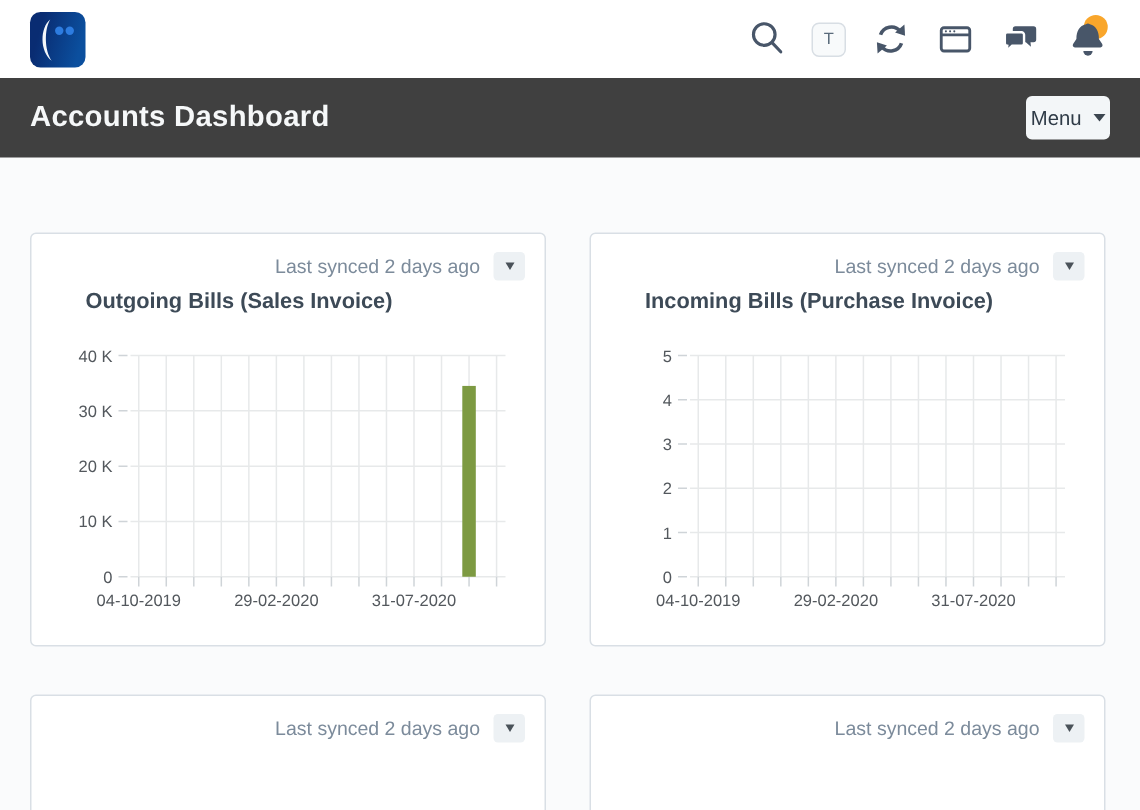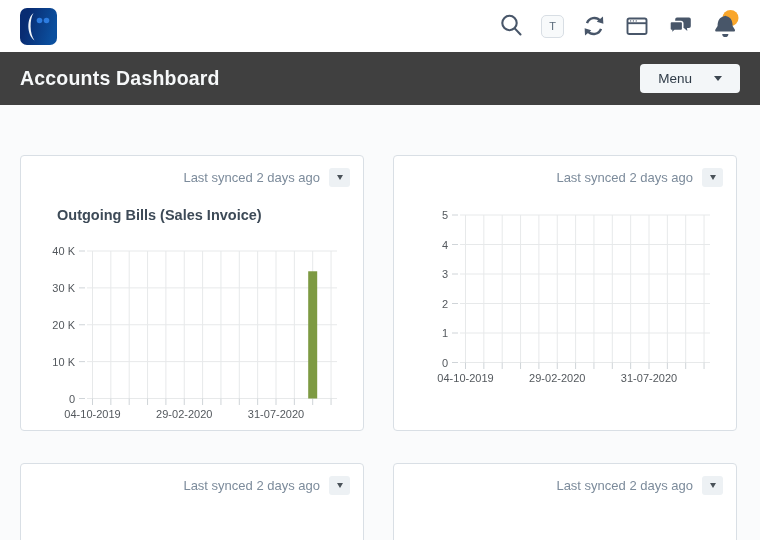--- a/index.html
+++ b/index.html
@@ -28,23 +28,23 @@
 
   
   .page-head {
     height:53px; background:#404040;
     display:flex; align-items:center; justify-content:space-between;
     padding:0 20px;
   }
   .page-title { color:#f6f8f9; font-size:19.5px; font-weight:bold; letter-spacing:.2px; }
   .menu-btn {
     background:#f3f6f8; border:none; border-radius:4px;
-    padding:7px 18px; font-size:13.5px; color:#2f3b47;
+    padding:7px 3px; font-size:13.5px; color:#2f3b47;
     font-family:"Liberation Sans", sans-serif;
-    display:flex; align-items:center; gap:22px; cursor:pointer;
+    display:flex; align-items:center; gap:8px; cursor:pointer;
   }
   .caret {
     width:0; height:0; display:inline-block;
     border-left:4px solid transparent; border-right:4px solid transparent;
     border-top:5px solid #3c4650;
   }
 
   
   .content { padding:50px 20px 0 20px; }
   .cards-row { display:flex; gap:29px; }
@@ -57,21 +57,21 @@
   .card-top {
     display:flex; justify-content:flex-end; align-items:center;
     gap:9px; padding:11px 13px 0 0; height:31px;
   }
   .sync-label { font-size:13px; color:#7c8b9b; }
   .card-menu-btn {
     width:21px; height:19px; background:#edf1f4; border:none; border-radius:3px;
     display:flex; align-items:center; justify-content:center; cursor:pointer;
   }
   .card-menu-btn .caret { border-top-color:#4a5259; border-left-width:3.5px; border-right-width:3.5px; }
-  .chart-title { margin:20px 0 0 36px; font-size:14.5px; font-weight:bold; color:#3d4a57; }
+  .chart-title { margin:6px 0 0 36px; font-size:14.5px; font-weight:bold; color:#3d4a57; }
   svg.chart { display:block; margin-top:18px; }
 </style>
 </head>
 <body>
 
 <div class="navbar">
   <a class="logo">
     <svg width="37" height="37" viewBox="0 0 37 37">
       <path d="M13.5 5 C 6.5 10.5, 6.5 26.5, 14.5 32.5 C 9.5 25.5, 9.5 11.5, 13.5 5 Z" fill="#f4f7fb"></path>
       <circle cx="19.5" cy="12.5" r="2.8" fill="#2d7ce0"></circle>
@@ -189,20 +189,21 @@
         </svg>
     </div>
 
     <div class="card">
       <div class="card-top">
         <span class="sync-label">Last synced 2 days ago</span>
         <button class="card-menu-btn">
           <span class="caret"></span>
         </button>
       </div>
+      <div class="chart-title">Incoming Bills (Purchase Invoice)</div>
       <svg class="chart" width="344" height="195" viewBox="0 0 344 195">
           <line x1="66" y1="10" x2="316" y2="10" stroke="#e7e9ea" stroke-width="1"></line>
           <line x1="58" y1="10" x2="64" y2="10" stroke="#cfd4d8" stroke-width="1"></line>
           <text x="54" y="14" text-anchor="end" font-size="11" fill="#53585d" font-family="Liberation Sans, sans-serif">5</text>
           <line x1="66" y1="39.5" x2="316" y2="39.5" stroke="#e7e9ea" stroke-width="1"></line>
           <line x1="58" y1="39.5" x2="64" y2="39.5" stroke="#cfd4d8" stroke-width="1"></line>
           <text x="54" y="43.5" text-anchor="end" font-size="11" fill="#53585d" font-family="Liberation Sans, sans-serif">4</text>
           <line x1="66" y1="69" x2="316" y2="69" stroke="#e7e9ea" stroke-width="1"></line>
           <line x1="58" y1="69" x2="64" y2="69" stroke="#cfd4d8" stroke-width="1"></line>
           <text x="54" y="73" text-anchor="end" font-size="11" fill="#53585d" font-family="Liberation Sans, sans-serif">3</text>

